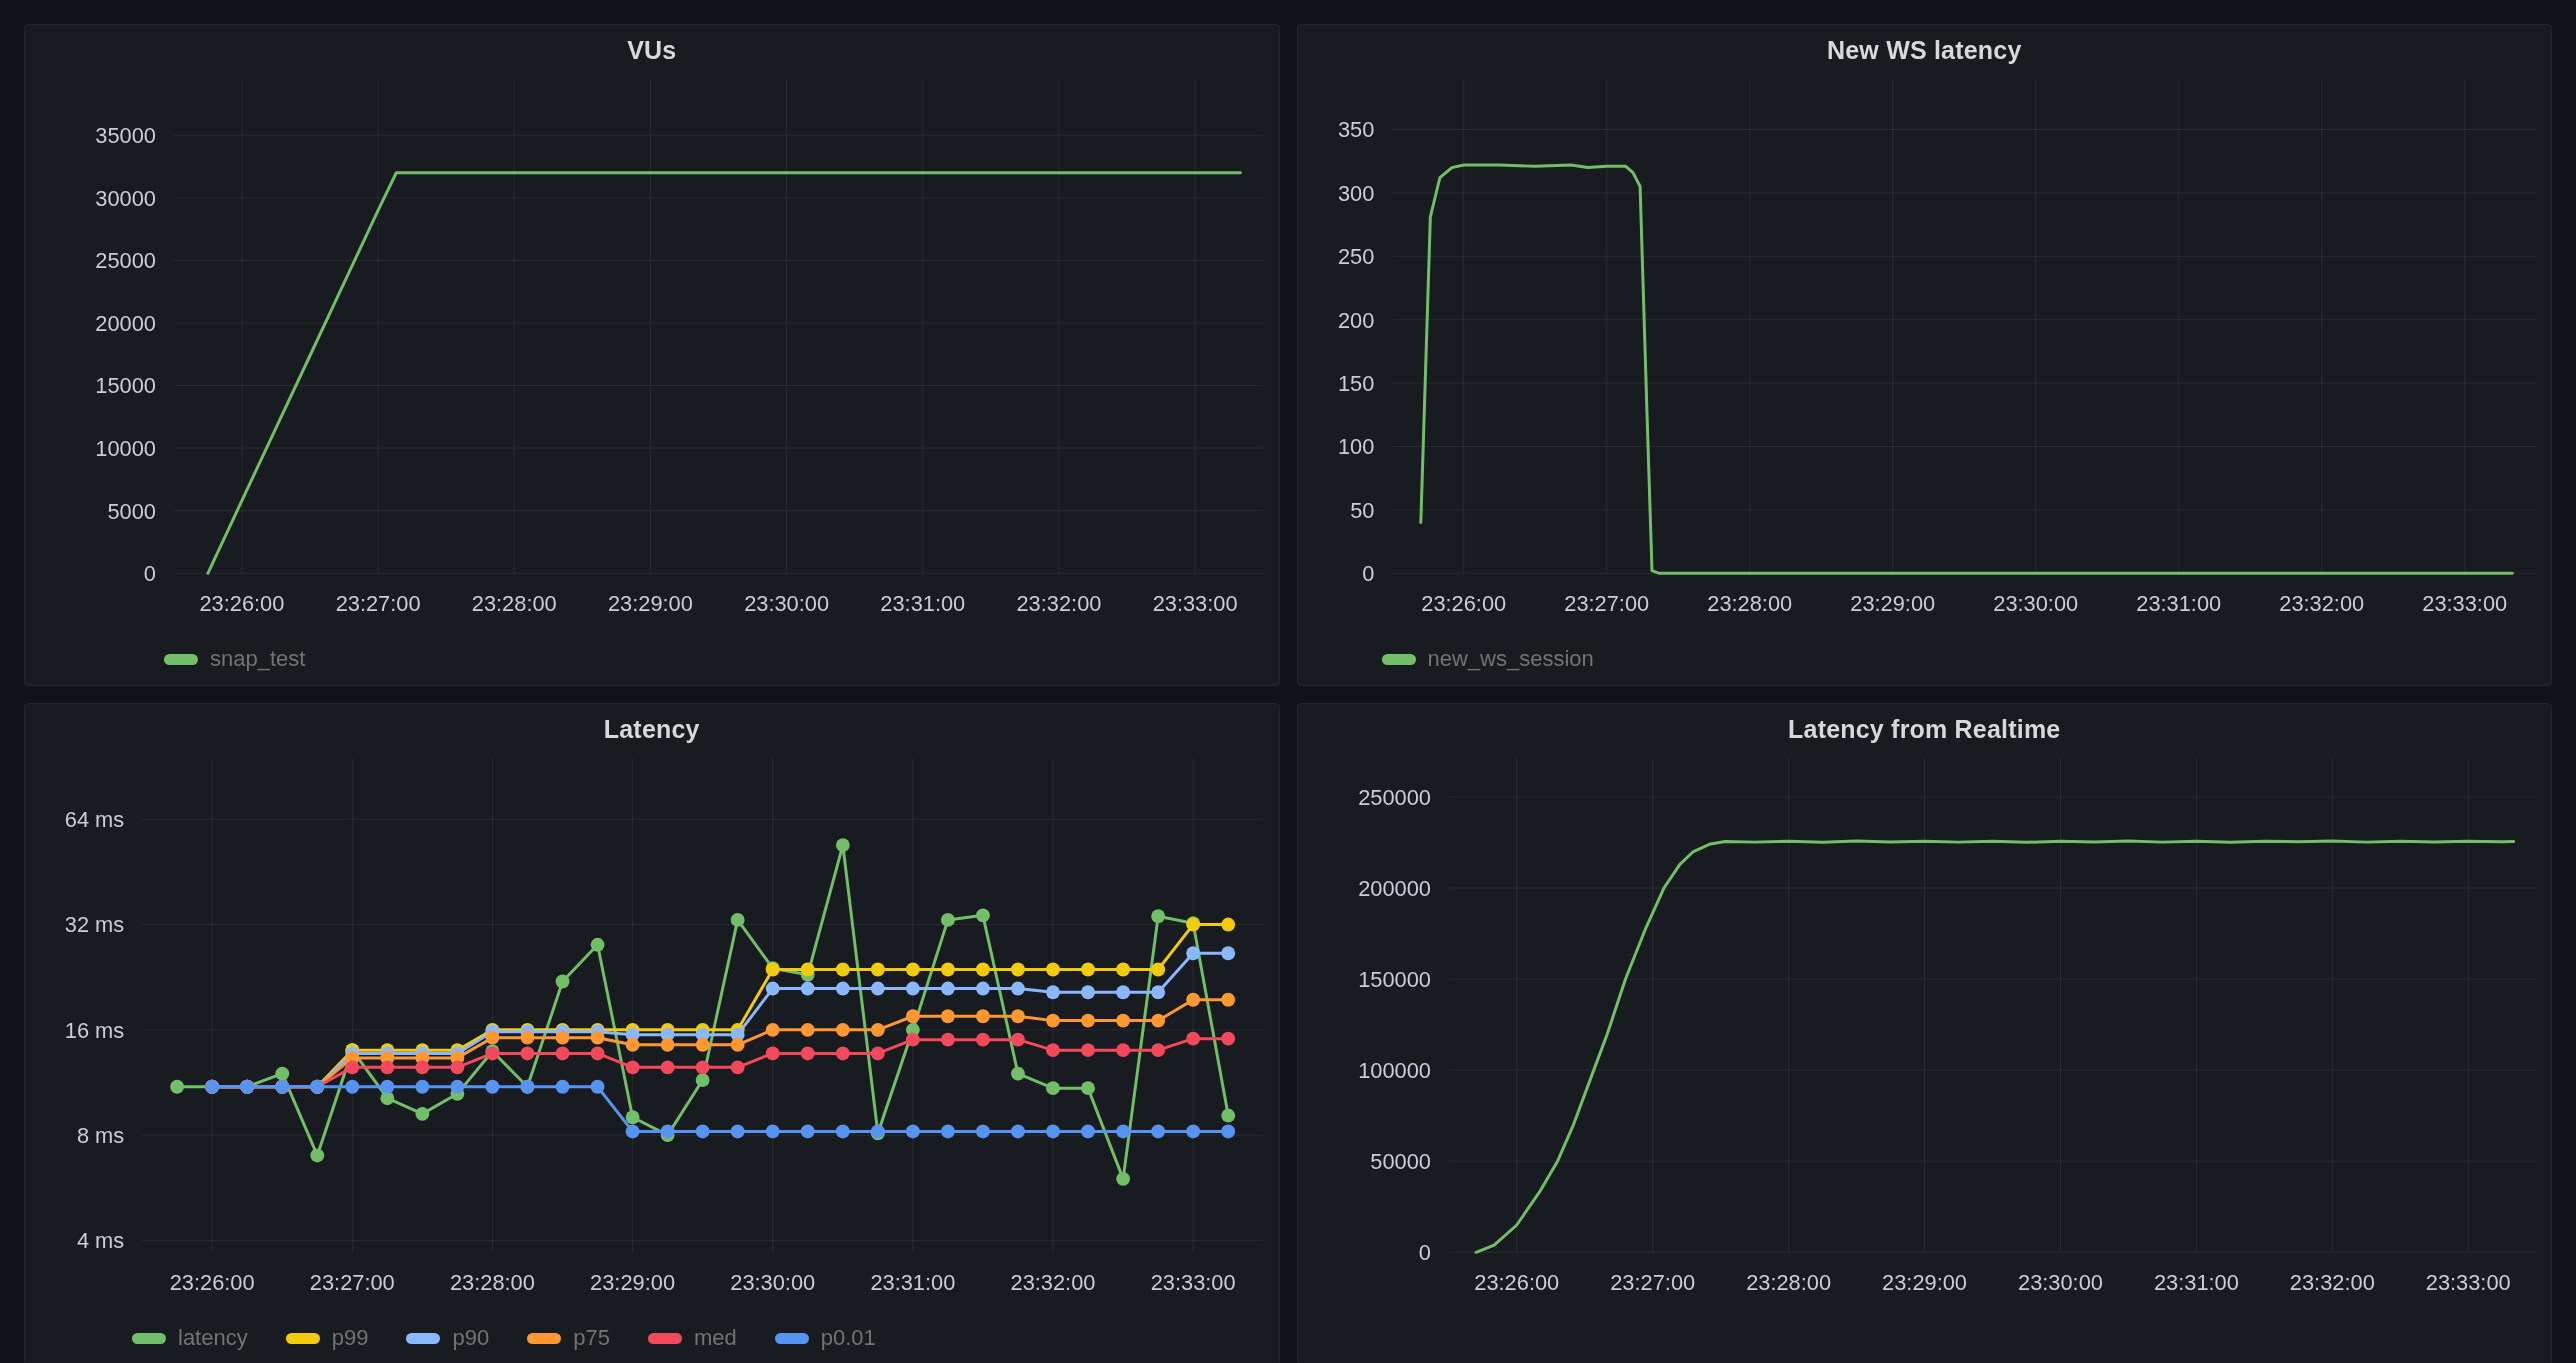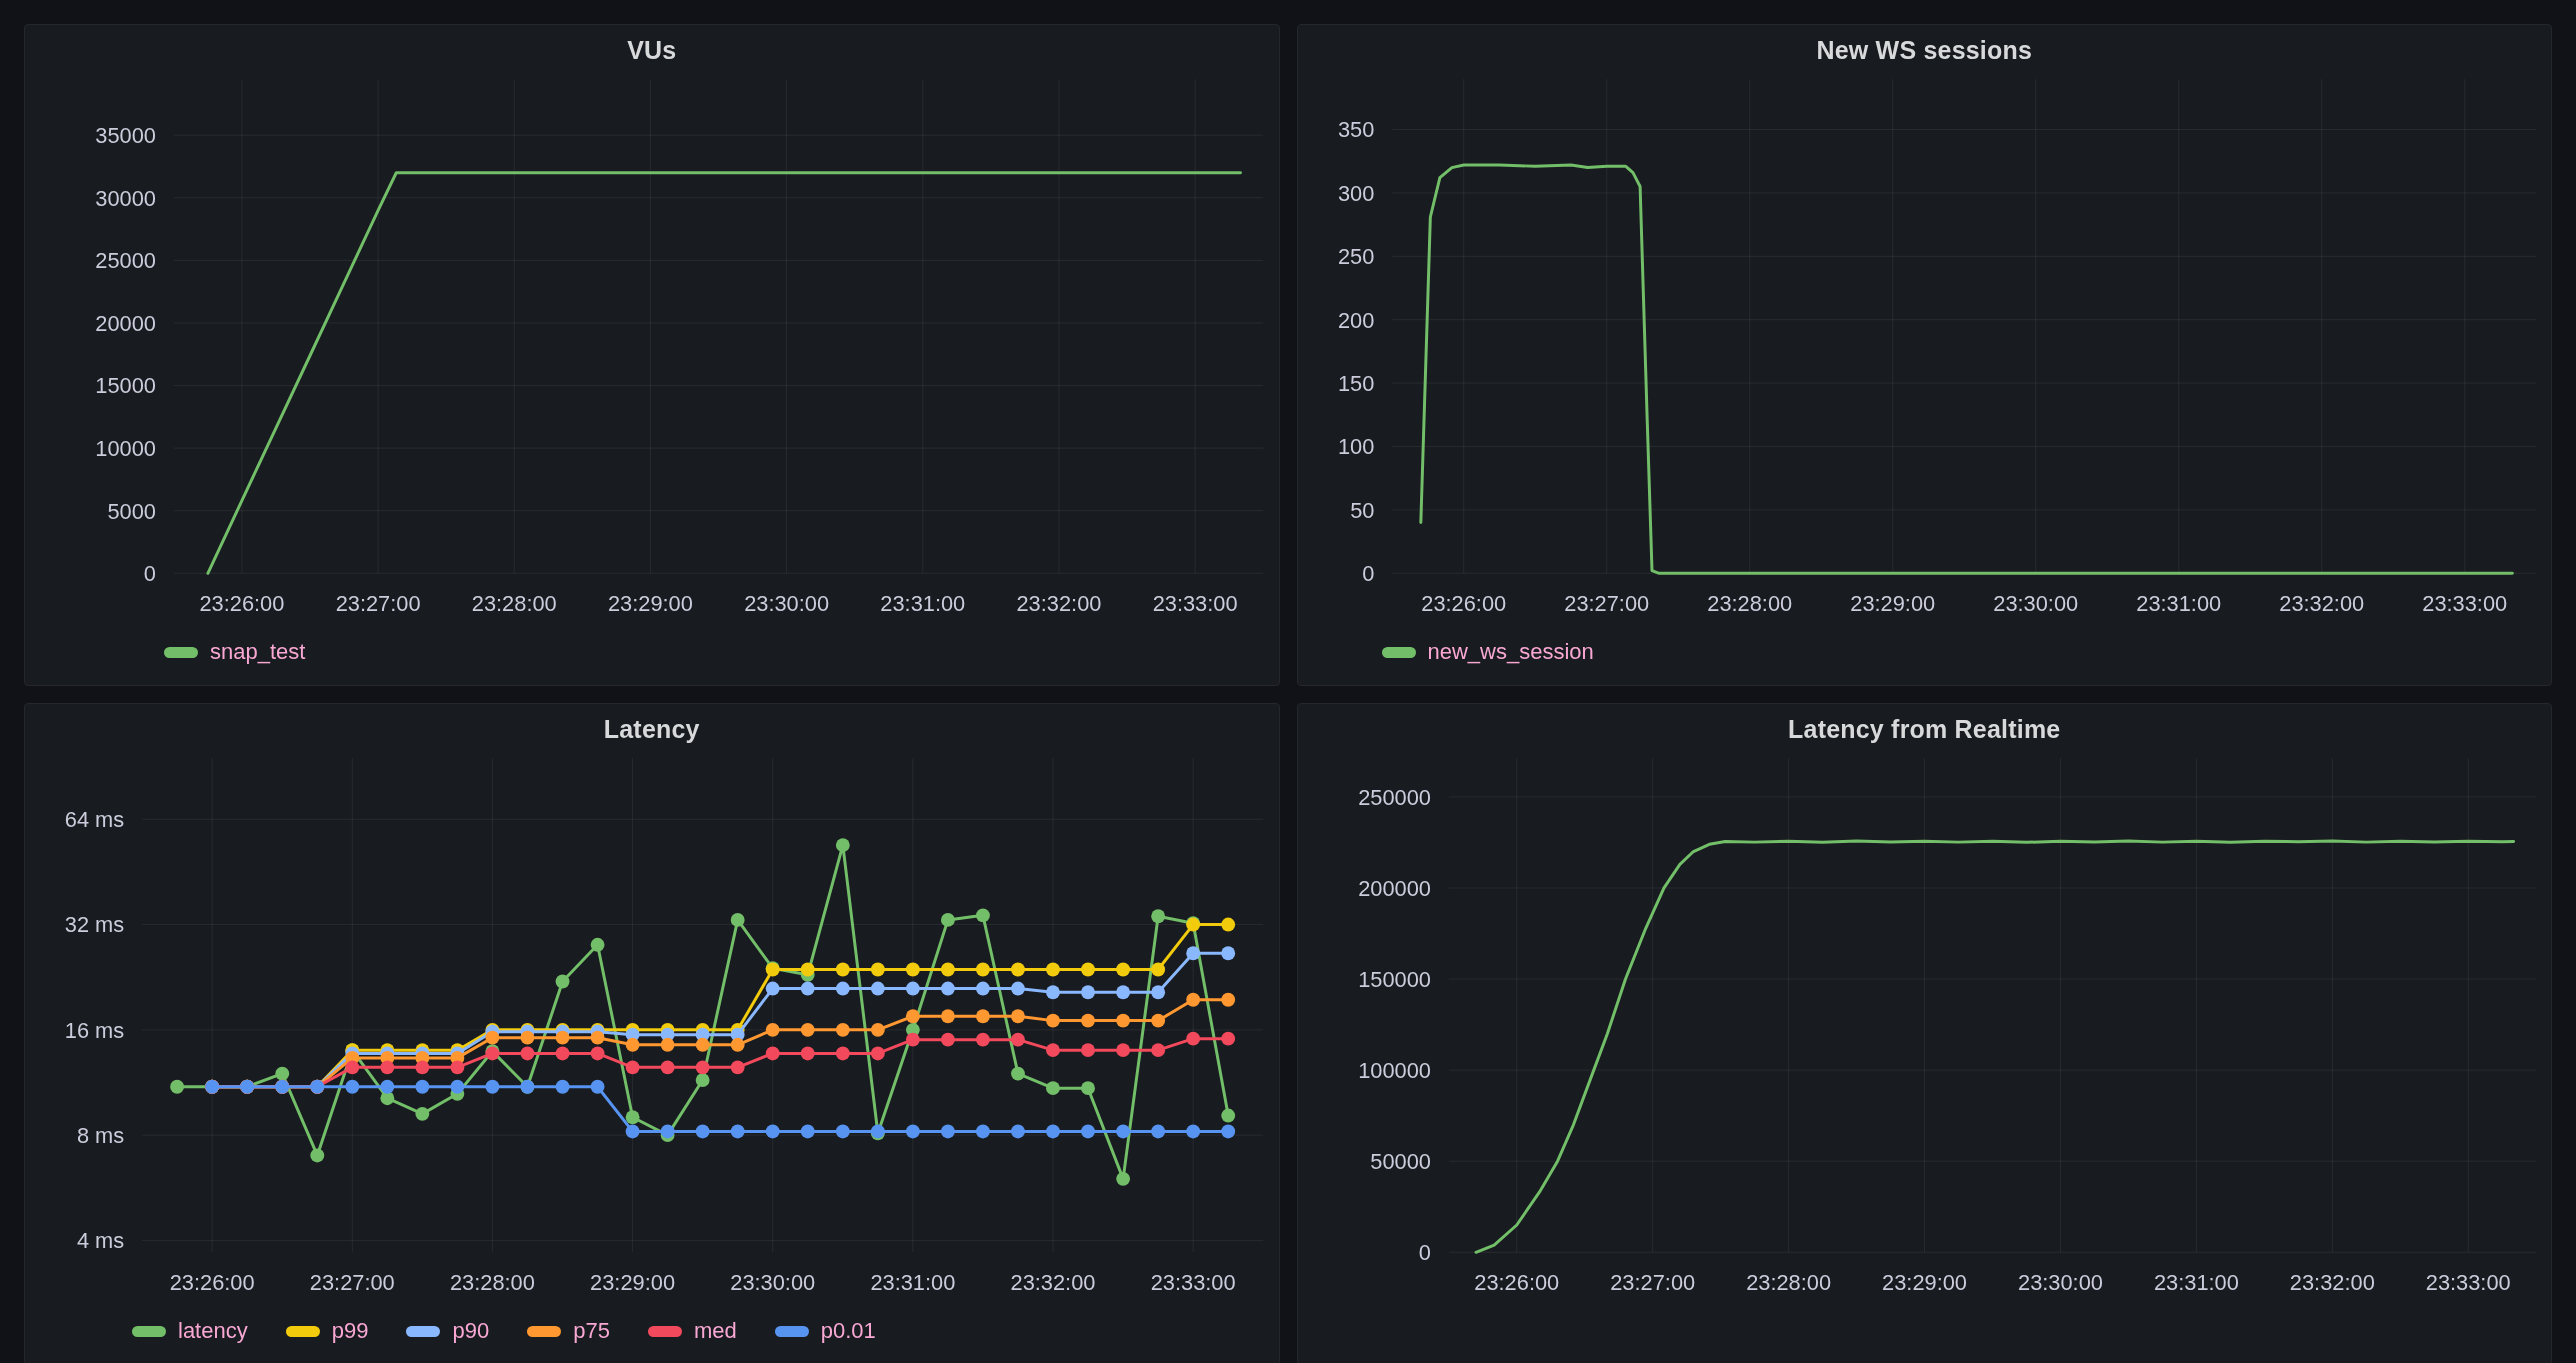--- a/index.html
+++ b/index.html
@@ -31,25 +31,25 @@
     cursor:pointer;
   }
   svg.chart { display:block; width:1266px; height:568px; }
   svg text {
     font-family:"Liberation Sans", sans-serif;
     font-size:22px;
     fill:#CCCCDC;
   }
   .legend {
     display:flex;
-    align-items:flex-start;
+    align-items:center;
     gap:38px;
     height:40px;
     font-size:22px;
-    color:#f9a8d4;
+    color:#737373;
   }
   .legend-item { display:inline-flex; align-items:center; cursor:pointer; }
   .swatch {
     display:inline-block;
     width:34px; height:11px;
     border-radius:6px;
     margin-right:12px;
   }
 </style>
 </head>
@@ -100,21 +100,21 @@
       </svg>
     <div class="legend" style="padding-left: 139px;">
         <span class="legend-item">
           <span class="swatch" style="background: rgb(115, 191, 105);"></span>
           <span>snap_test</span>
         </span>
       </div>
   </div>
 
   <div class="panel">
-    <div class="panel-title">New WS sessions</div>
+    <div class="panel-title">New WS latency</div>
     <svg class="chart" viewBox="0 0 1276 572">
         <g>
           <line x1="167.0625" y1="8" x2="167.0625" y2="506" stroke="rgba(204,204,220,0.09)" stroke-width="1"></line>
           <line x1="311.1875" y1="8" x2="311.1875" y2="506" stroke="rgba(204,204,220,0.09)" stroke-width="1"></line>
           <line x1="455.3125" y1="8" x2="455.3125" y2="506" stroke="rgba(204,204,220,0.09)" stroke-width="1"></line>
           <line x1="599.4375" y1="8" x2="599.4375" y2="506" stroke="rgba(204,204,220,0.09)" stroke-width="1"></line>
           <line x1="743.5625" y1="8" x2="743.5625" y2="506" stroke="rgba(204,204,220,0.09)" stroke-width="1"></line>
           <line x1="887.6875" y1="8" x2="887.6875" y2="506" stroke="rgba(204,204,220,0.09)" stroke-width="1"></line>
           <line x1="1031.8125" y1="8" x2="1031.8125" y2="506" stroke="rgba(204,204,220,0.09)" stroke-width="1"></line>
           <line x1="1175.9375" y1="8" x2="1175.9375" y2="506" stroke="rgba(204,204,220,0.09)" stroke-width="1"></line>

